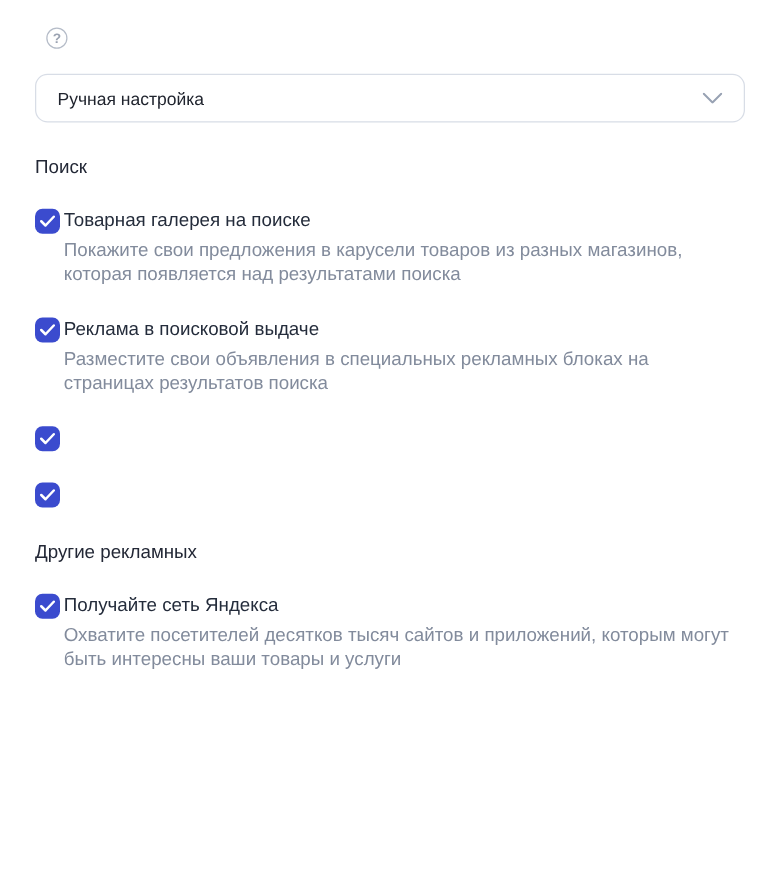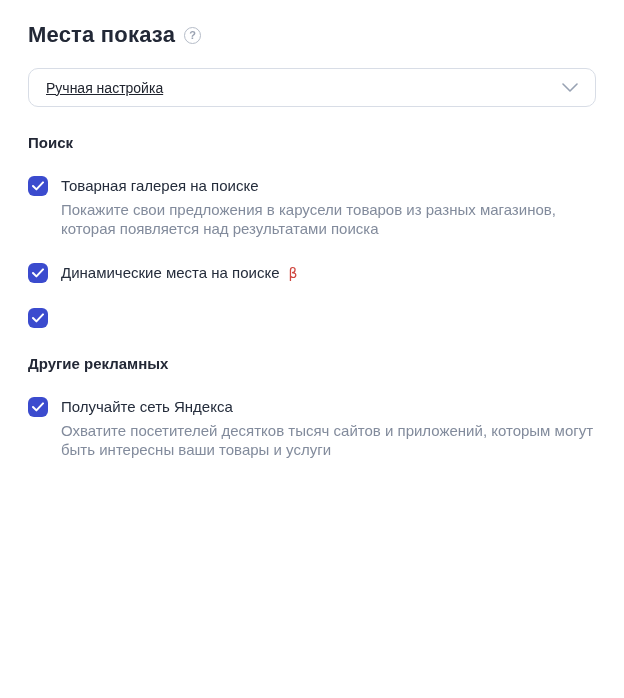--- a/index.html
+++ b/index.html
@@ -21,44 +21,43 @@
     display: flex; align-items: center; justify-content: center;
     cursor: pointer; user-select: none;
   }
 
   .select {
     margin-top: 20px; height: 39px;
     border: 1px solid #d8dde6; border-radius: 10px;
     display: flex; align-items: center; justify-content: space-between;
     padding: 0 17px; cursor: pointer; background: #fff;
   }
-  .select-value { font-size: 14px; color: #20242e; text-decoration: underline; }
+  .select-value { font-size: 14px; color: #20242e; }
   .chevron-down { display: flex; align-items: center; }
 
-  .section-header { font-size: 15px; font-weight: 700; color: #232836; margin-top: 27px; }
+  .section-header { font-size: 15px; font-weight: 400; color: #232836; margin-top: 27px; }
 
-  .item { display: flex; gap: 13px; margin-top: 25px; }
+  .item { display: flex; gap: 3px; margin-top: 25px; }
   .checkbox {
     width: 20px; height: 20px; flex: none; margin-top: 0px;
     border-radius: 6px; background: #3b4bce;
     display: flex; align-items: center; justify-content: center;
     cursor: pointer;
   }
   .item-body { flex: 1; min-width: 0; }
   .item-label { font-size: 15px; line-height: 20px; color: #242c3b; cursor: pointer; }
   .beta { color: #cf453e; font-size: 14px; margin-left: 9px; font-family: "DejaVu Sans", sans-serif; }
   .item-desc { font-size: 15px; line-height: 19px; color: #828b9c; margin-top: 4px; max-width: 542px; }
 </style>
 </head>
 <body>
 
 <div class="container">
 
   <div class="page-title-row">
-    <span class="page-title">Места показа</span>
     <span class="help-icon">?</span>
   </div>
 
   <div class="select">
     <span class="select-value">Ручная настройка</span>
     <span class="chevron-down">
       <svg width="16" height="9" viewBox="0 0 16 9" fill="none">
         <path d="M1 1 L8 8 L15 1" stroke="#98a2b3" stroke-width="1.6" stroke-linecap="round" stroke-linejoin="round"></path>
       </svg>
     </span>
@@ -77,21 +76,31 @@
           <div class="item-desc">Покажите свои предложения в карусели товаров из разных магазинов, которая появляется над результатами поиска</div>
         </div>
       </div>
       <div class="item">
         <span class="checkbox">
           <svg width="12" height="10" viewBox="0 0 12 10" fill="none">
             <path d="M1 5 L4.4 8.4 L11 1.4" stroke="#ffffff" stroke-width="2" stroke-linecap="round" stroke-linejoin="round"></path>
           </svg>
         </span>
         <div class="item-body">
-          <div class="item-label"><span>Динамические места на поиске</span><span class="beta">β</span></div>
+          <div class="item-label"><span>Реклама в поисковой выдаче</span></div>
+          <div class="item-desc">Разместите свои объявления в специальных рекламных блоках на страницах результатов поиска</div>
+        </div>
+      </div>
+      <div class="item">
+        <span class="checkbox">
+          <svg width="12" height="10" viewBox="0 0 12 10" fill="none">
+            <path d="M1 5 L4.4 8.4 L11 1.4" stroke="#ffffff" stroke-width="2" stroke-linecap="round" stroke-linejoin="round"></path>
+          </svg>
+        </span>
+        <div class="item-body">
         </div>
       </div>
       <div class="item">
         <span class="checkbox">
           <svg width="12" height="10" viewBox="0 0 12 10" fill="none">
             <path d="M1 5 L4.4 8.4 L11 1.4" stroke="#ffffff" stroke-width="2" stroke-linecap="round" stroke-linejoin="round"></path>
           </svg>
         </span>
         <div class="item-body">
         </div>

